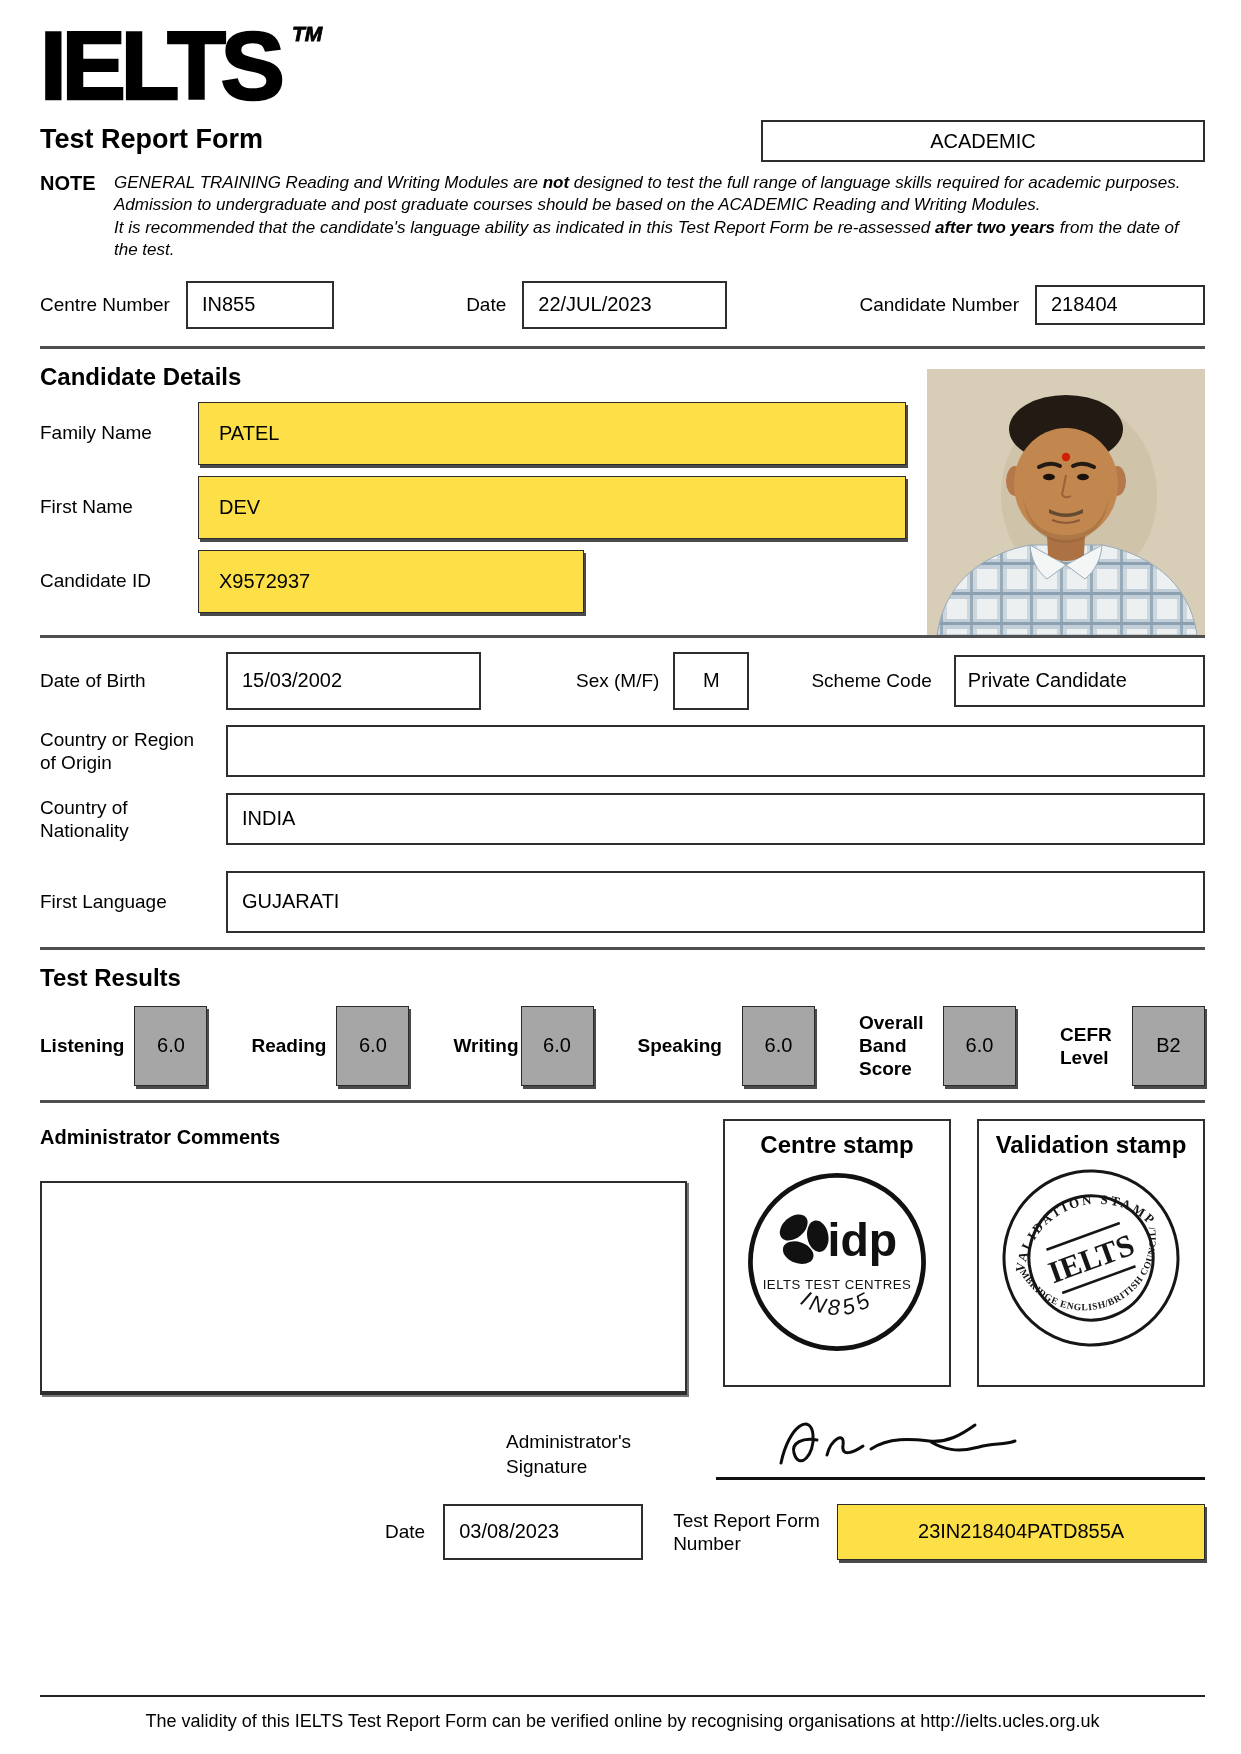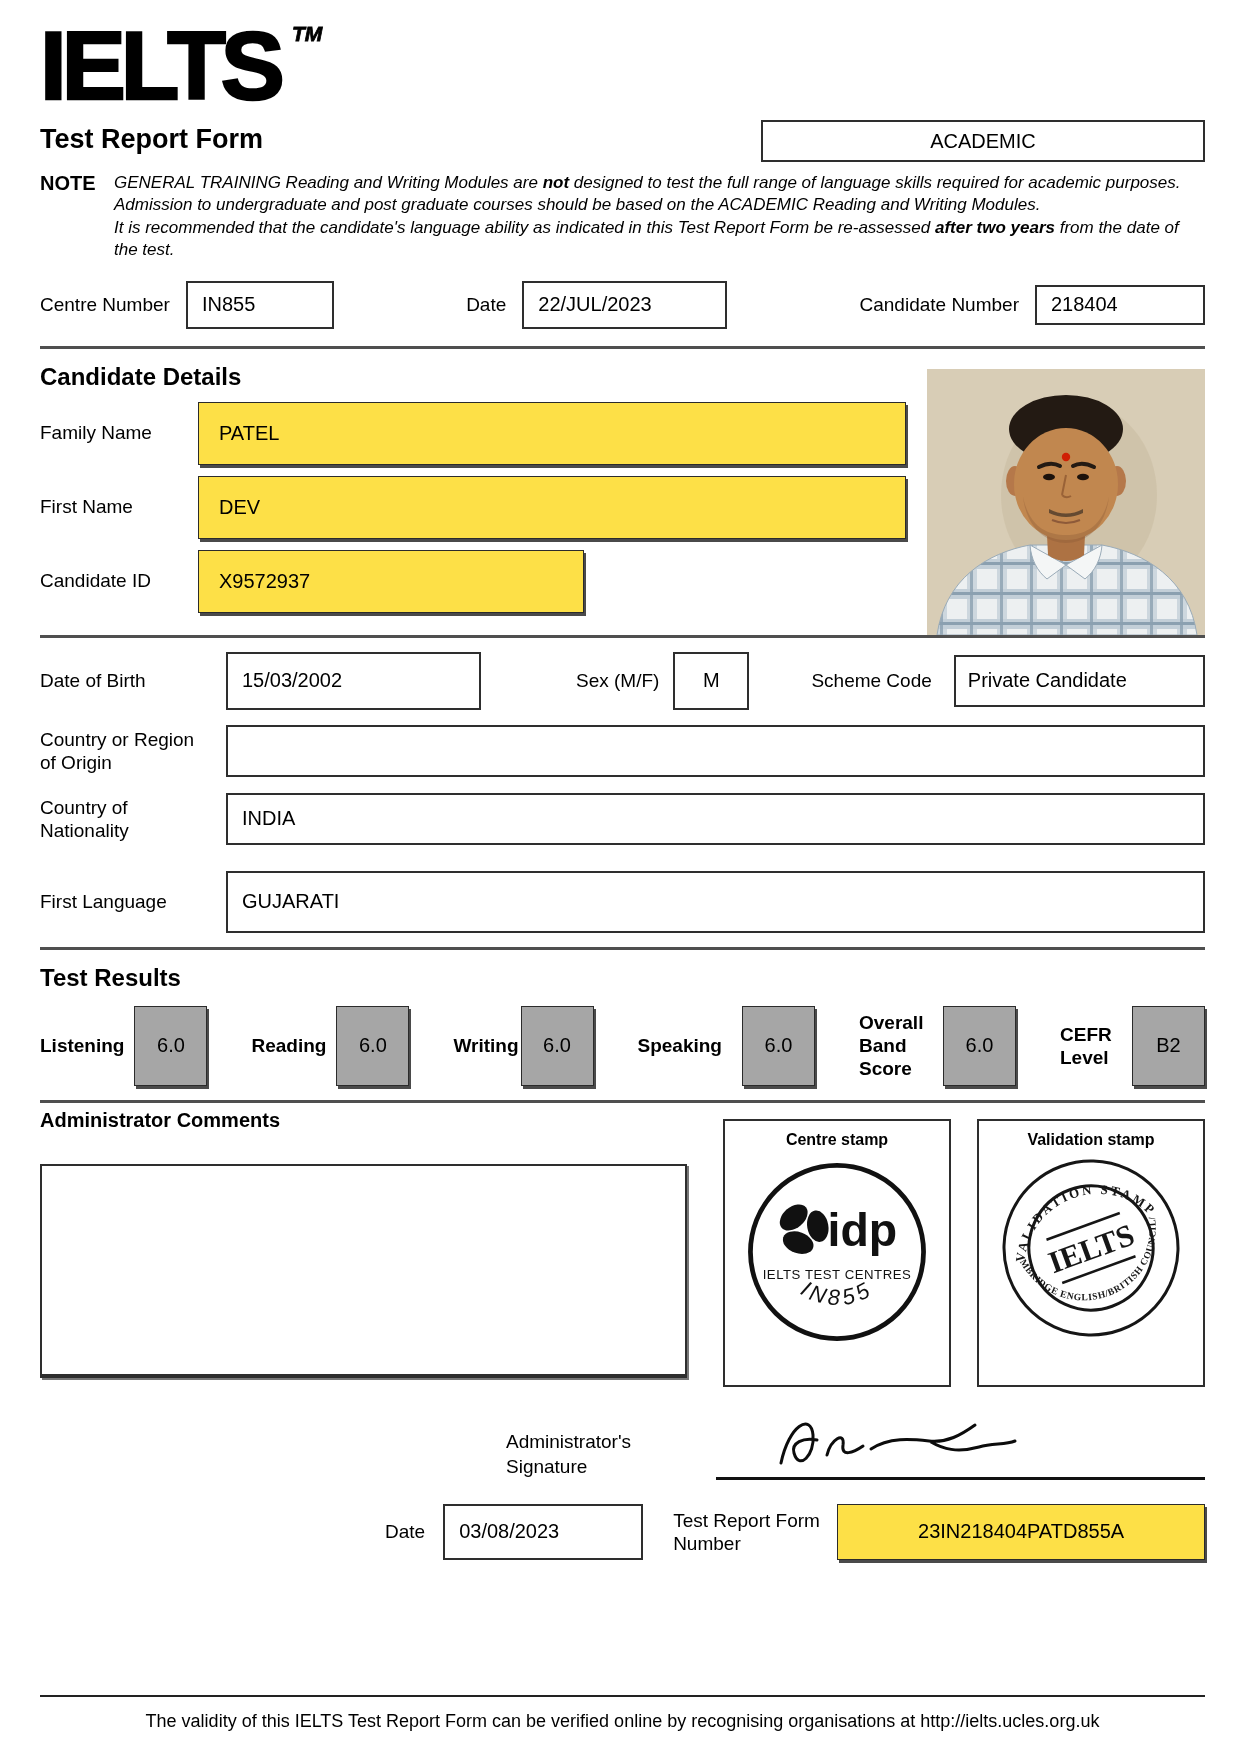--- a/index.html
+++ b/index.html
@@ -38,24 +38,24 @@
   
   .p-row{display:flex;align-items:center;}
   .wrap-lbl{display:block;line-height:1.22;}
   
   .scores{display:flex;align-items:center;justify-content:space-between;margin-top:14px;}
   .score-pair{display:flex;align-items:center;}
   .score-box{width:73px;height:80px;background:#a6a6a6;border:1px solid #2b2b2b;box-shadow:2px 3px 0 #4a4a4a;
              display:flex;align-items:center;justify-content:center;font-size:20px;box-sizing:border-box;}
   
   .admin{position:relative;height:288px;}
-  .admin-comments-label{font-size:20px;font-weight:bold;padding-top:6px;}
+  .admin-comments-label{font-size:20px;font-weight:bold;padding-top:23px;}
   .admin-box{width:647px;height:214px;border:2px solid #2e2e2e;border-bottom-width:4px;box-shadow:2px 2px 0 #777;margin-top:32px;box-sizing:border-box;}
   .stamp-box{position:absolute;top:16px;width:228px;height:268px;border:2px solid #2e2e2e;box-sizing:border-box;text-align:center;}
-  .stamp-box .stamp-title{font-size:16px;font-weight:bold;margin-top:10px;}
+  .stamp-box .stamp-title{font-size:24px;font-weight:bold;margin-top:10px;}
   .centre-stamp{left:683px;}
   .validation-stamp{left:937px;}
   
   .sig-row{display:flex;align-items:flex-end;margin-top:14px;}
   .sig-label{margin-left:466px;width:170px;font-size:19px;line-height:1.3;}
   .sig-line{flex:1;margin-left:40px;border-bottom:3px solid #111;position:relative;height:72px;}
   .sig-line svg{position:absolute;left:55px;bottom:0;}
   
   .dt-row{display:flex;align-items:center;margin-top:24px;}
   

